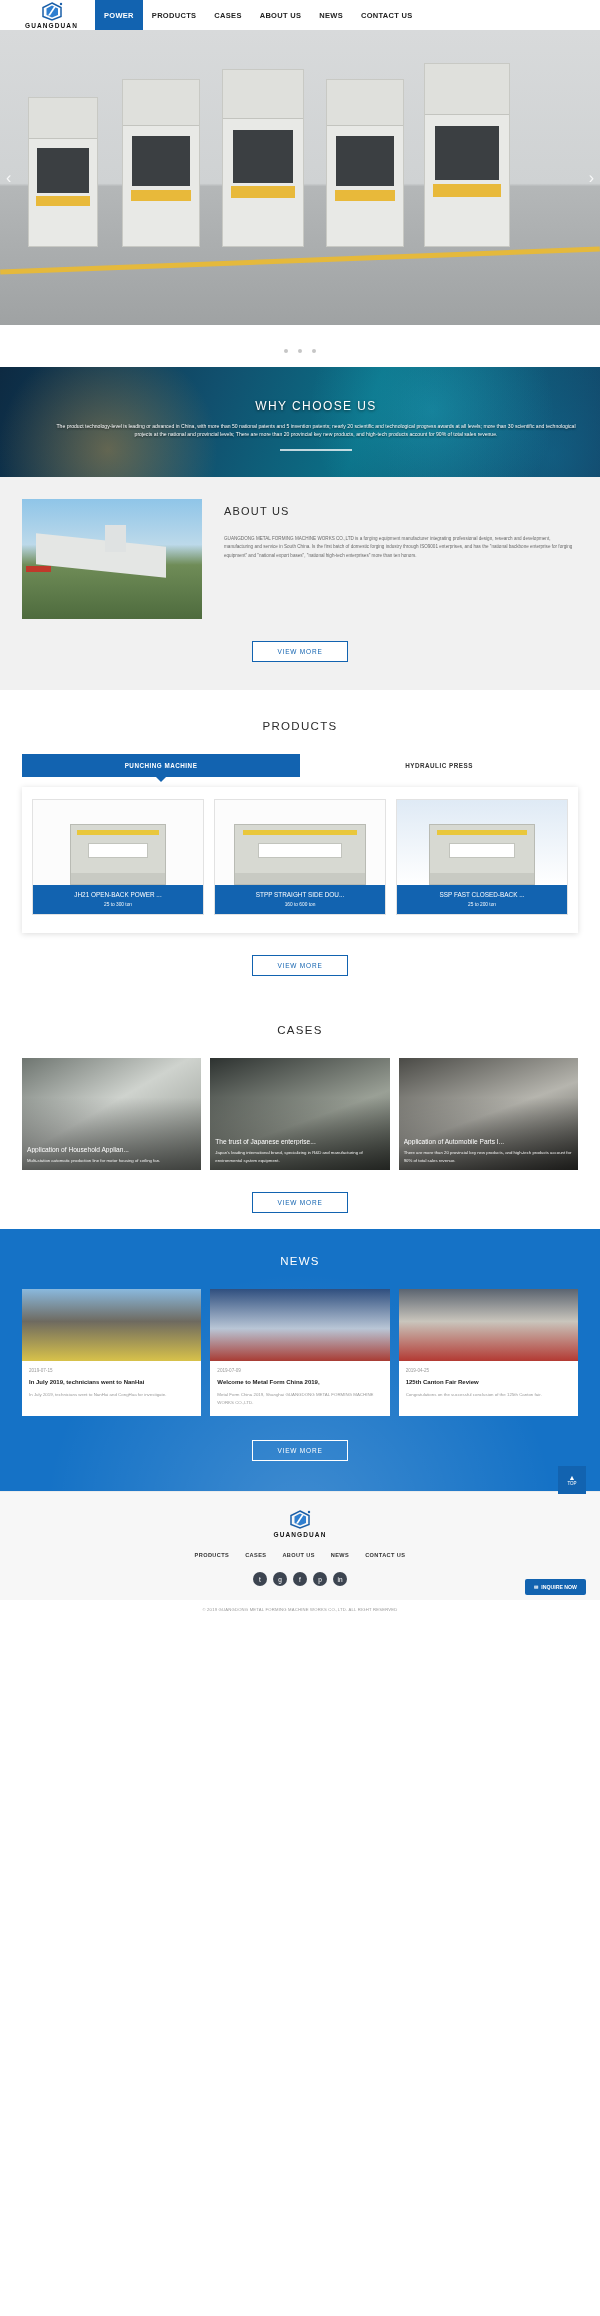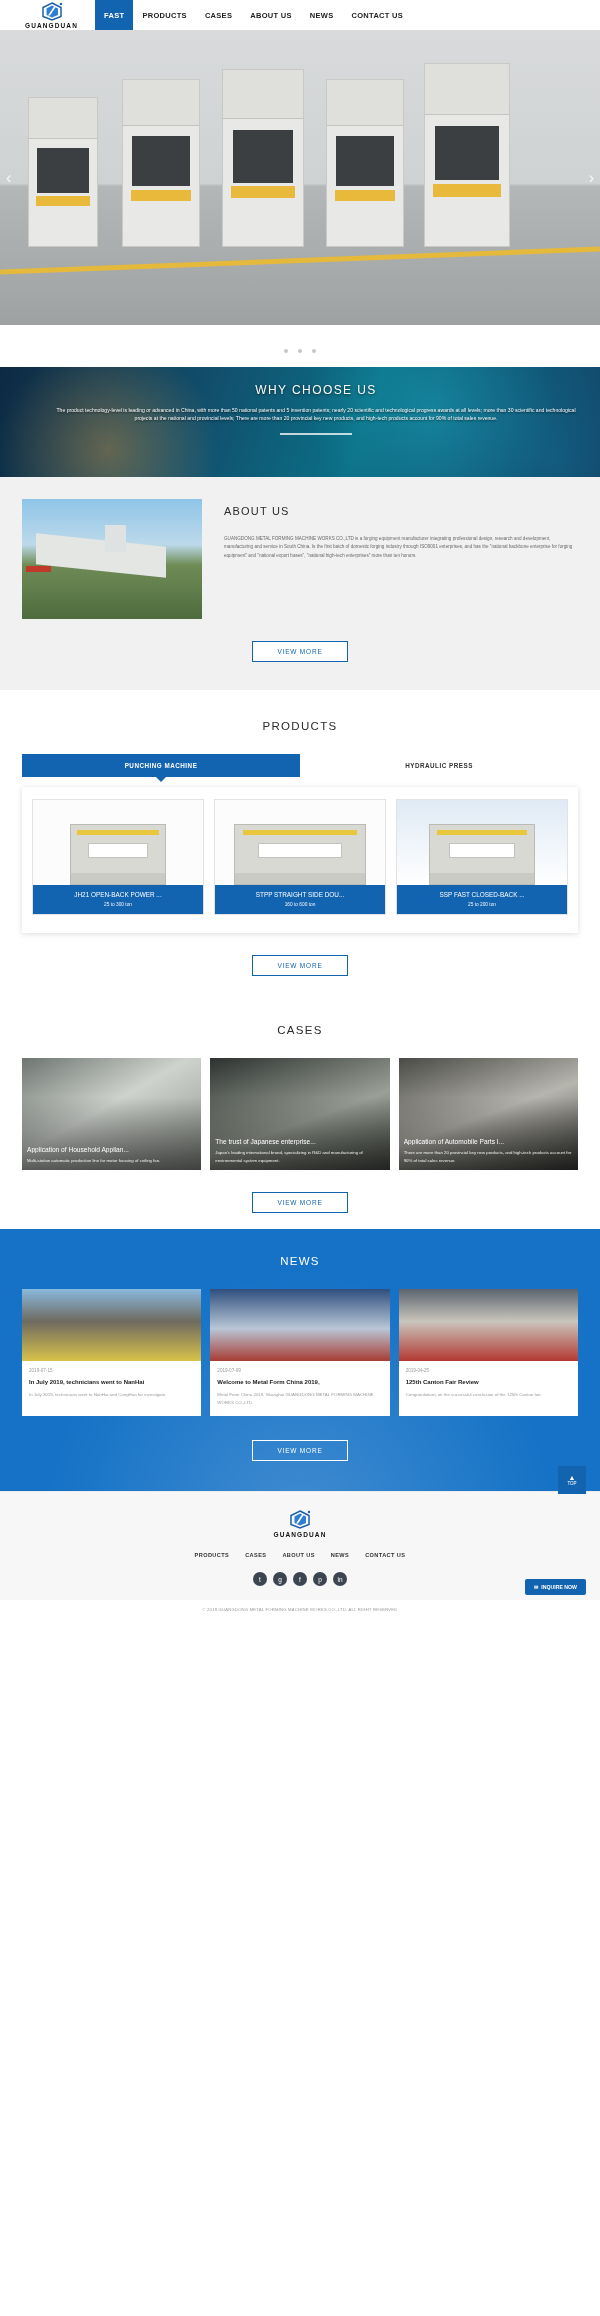--- a/index.html
+++ b/index.html
@@ -42,21 +42,21 @@
 
   
   .why { position:relative; height:110px; overflow:hidden;
          background:linear-gradient(110deg,#0d2a42 0%,#11506e 35%,#0b6f86 60%,#123a5c 100%); }
   .why:before { content:""; position:absolute; inset:0;
     background:
       radial-gradient(circle at 18% 75%, rgba(255,170,60,.35), transparent 22%),
       radial-gradient(circle at 72% 40%, rgba(40,200,220,.30), transparent 28%),
       radial-gradient(circle at 92% 80%, rgba(20,120,160,.45), transparent 30%);
   }
-  .why-inner { position:relative; text-align:center; color:#fff; padding-top:16px;margin-left:32px; }
+  .why-inner { position:relative; text-align:center; color:#fff; padding-top:32px;margin-left:32px; }
   .why-title { font-size:12px; letter-spacing:1.4px; font-weight:400;
                text-shadow:0 1px 3px rgba(0,0,0,.6); }
   .why-desc { font-size:5.1px; line-height:1.65; max-width:525px; margin:9px auto 0;
               text-shadow:0 1px 2px rgba(0,0,0,.7); }
   .why-bar { width:72px; height:2px; background:rgba(255,255,255,.75);
              margin:10px auto 0; }
 
   
   .about { background:#f1f1f1; padding:22px 0 28px; position:relative; }
   .about-row { display:flex; padding:0 22px; align-items:flex-start; }
@@ -174,21 +174,21 @@
       <svg width="22" height="19" viewBox="0 0 44 38">
         <polygon points="22,2 40,11 40,29 22,36 4,29 4,11" fill="none" stroke="#1a5fa8" stroke-width="3"></polygon>
         <polygon points="22,7 34,13 34,26 22,31 11,26 11,13" fill="#2f7fd0"></polygon>
         <path d="M14,27 L26,9 L30,9 L18,27 Z" fill="#ffffff"></path>
         <circle cx="40" cy="4" r="2.4" fill="#1a5fa8"></circle>
       </svg>
     </div>
     <div class="logo-text">GUANGDUAN</div>
   </div>
   <nav class="nav">
-    <a href="#" class="active">FAST</a>
+    <a href="#" class="active">POWER</a>
     <a href="#">PRODUCTS</a>
     <a href="#">CASES</a>
     <a href="#">ABOUT US</a>
     <a href="#">NEWS</a>
     <a href="#">CONTACT US</a>
   </nav>
 </div>
 
 <div class="hero">
   <div class="hero-floor" style="background:linear-gradient(#d8dadb 0%,#cfd2d3 52%,#b4b7b8 53%,#9fa2a3 100%);"></div>

